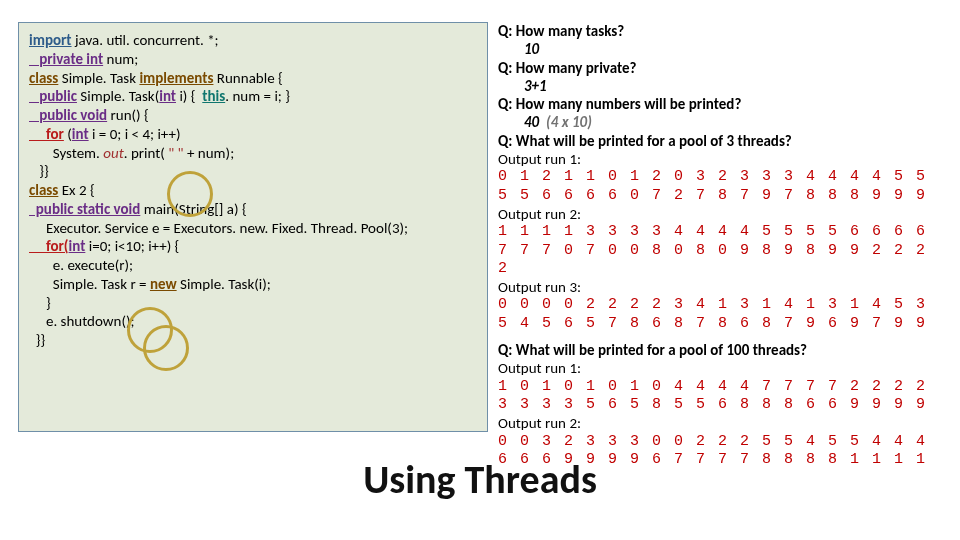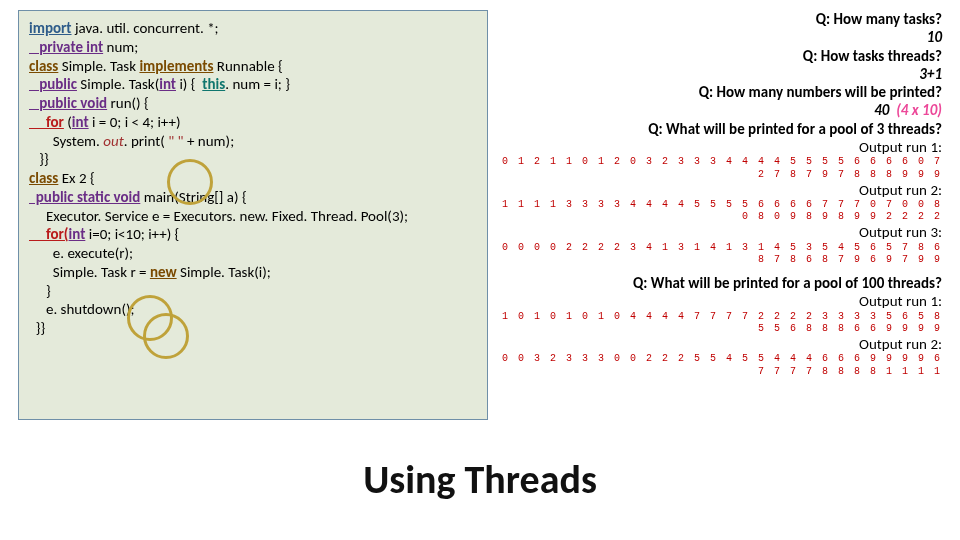--- a/index.html
+++ b/index.html
@@ -1,18 +1,18 @@
 <!DOCTYPE html>
 <html><head>
 <meta charset="utf-8">
 <style>
   * { box-sizing: border-box; margin: 0; padding: 0; }
   html, body { width: 960px; height: 540px; font-family: Calibri, Arial, sans-serif; background: #fff; color: #000; }
   .slide { position: relative; width: 960px; height: 540px; padding: 10px 18px 0 18px; }
-  .cols { display: flex; gap: 10px; }
+  .cols { display: flex; gap: 10px; margin-top: 12px; }
   .code-box {
     width: 470px; height: 410px;
     border: 1px solid #6f8fa8;
     background: #e4eada;
     padding: 8px 10px;
     font-size: 15px; line-height: 1.25;
     position: relative;
   }
   .code-box .line { white-space: pre; }
   .kw { font-weight: bold; text-decoration: underline; }
@@ -26,27 +26,27 @@
   .circle {
     position: absolute;
     width: 46px; height: 46px;
     border: 3px solid #bfa23a;
     border-radius: 50%;
     background: transparent;
     pointer-events: none;
   }
   .qa {
     flex: 1;
-    font-size: 15px; line-height: 1.22; text-align: right;
+    font-size: 15px; line-height: 1.22;
   }
   .q { font-weight: bold; }
   .ans { font-weight: bold; font-style: italic; padding-left: 26px; }
-  .ans .paren { color: #ec4899; font-style: italic; }
+  .ans .paren { color: #737373; font-style: italic; }
   .out { font-weight: normal; }
-  .stream { color: #c00000; font-family: "Courier New", monospace; letter-spacing: 2px; font-size: 10px; }
+  .stream { color: #c00000; font-family: "Courier New", monospace; letter-spacing: 2px; font-size: 15px; }
   .title {
     position: absolute; left: 0; right: 0; bottom: 36px;
     text-align: center; font-size: 40px; font-weight: bold; color: #111;
   }
 </style>
 </head>
 <body>
 
 <div class="slide">
   <div class="cols">
@@ -74,21 +74,21 @@
       <div class="line">  }}</div>
 
       <div class="circle" style="top:148px; left:148px;"></div>
       <div class="circle" style="top:284px; left:108px;"></div>
       <div class="circle" style="top:302px; left:124px;"></div>
     </div>
 
     <div class="qa">
       <div class="q">Q: How many tasks?</div>
       <div class="ans">10</div>
-      <div class="q">Q: How tasks threads?</div>
+      <div class="q">Q: How many private?</div>
       <div class="ans">3+1</div>
       <div class="q">Q: How many numbers will be printed?</div>
       <div class="ans"><span>40</span>&nbsp;&nbsp;<span class="paren">(4 x 10)</span></div>
       <div class="q">Q: What will be printed for a pool of 3 threads?</div>
       <div class="out">Output run 1:</div>
       <div class="stream">0 1 2 1 1 0 1 2 0 3 2 3 3 3 4 4 4 4 5 5 5 5 6 6 6 6 0 7 2 7 8 7 9 7 8 8 8 9 9 9</div>
       <div class="out">Output run 2:</div>
       <div class="stream">1 1 1 1 3 3 3 3 4 4 4 4 5 5 5 5 6 6 6 6 7 7 7 0 7 0 0 8 0 8 0 9 8 9 8 9 9 2 2 2 2</div>
       <div class="out">Output run 3:</div>
       <div class="stream">0 0 0 0 2 2 2 2 3 4 1 3 1 4 1 3 1 4 5 3 5 4 5 6 5 7 8 6 8 7 8 6 8 7 9 6 9 7 9 9</div>

